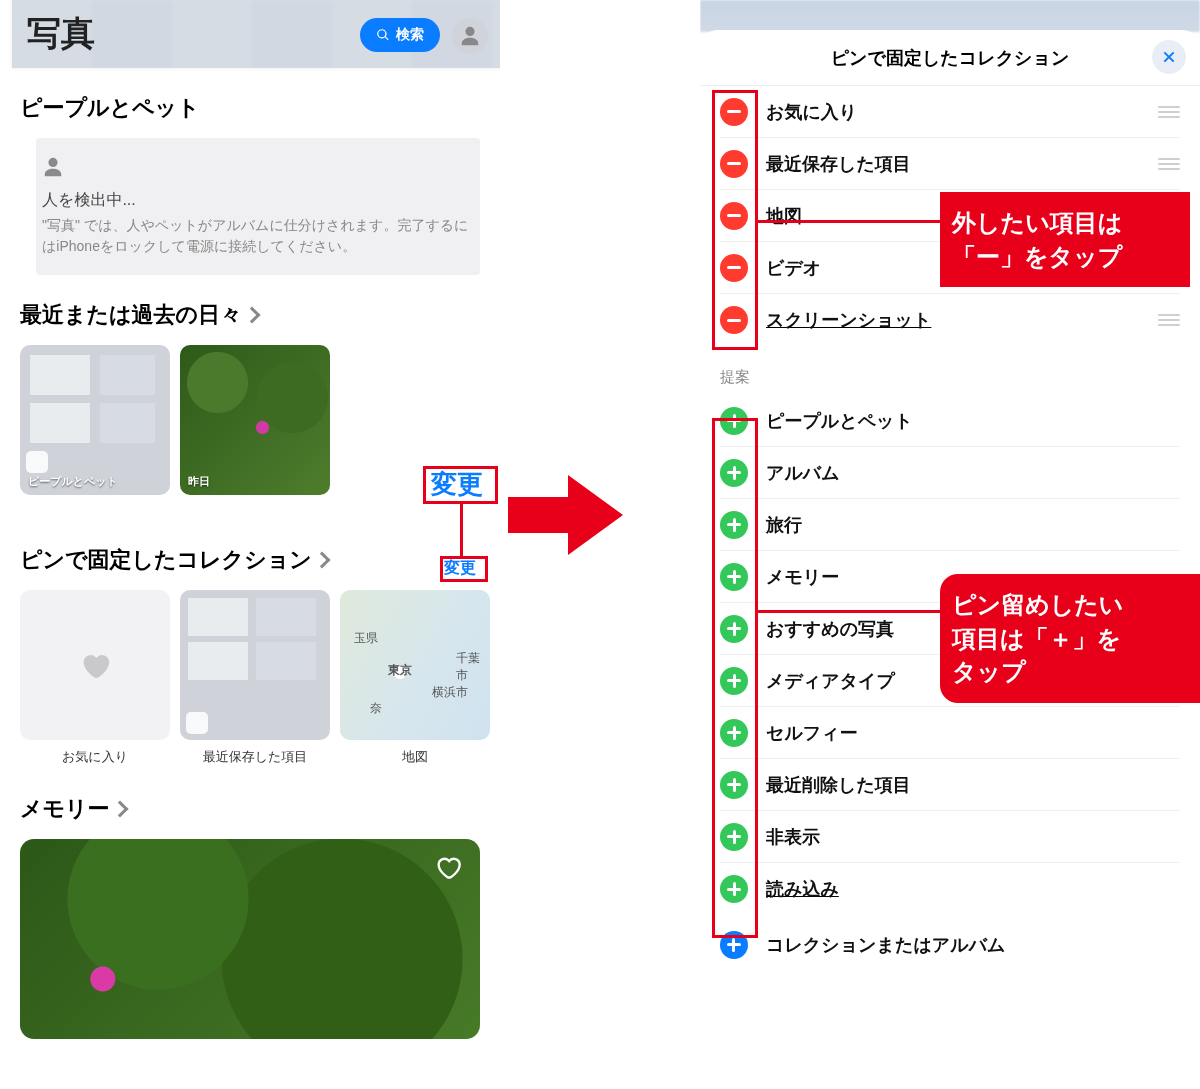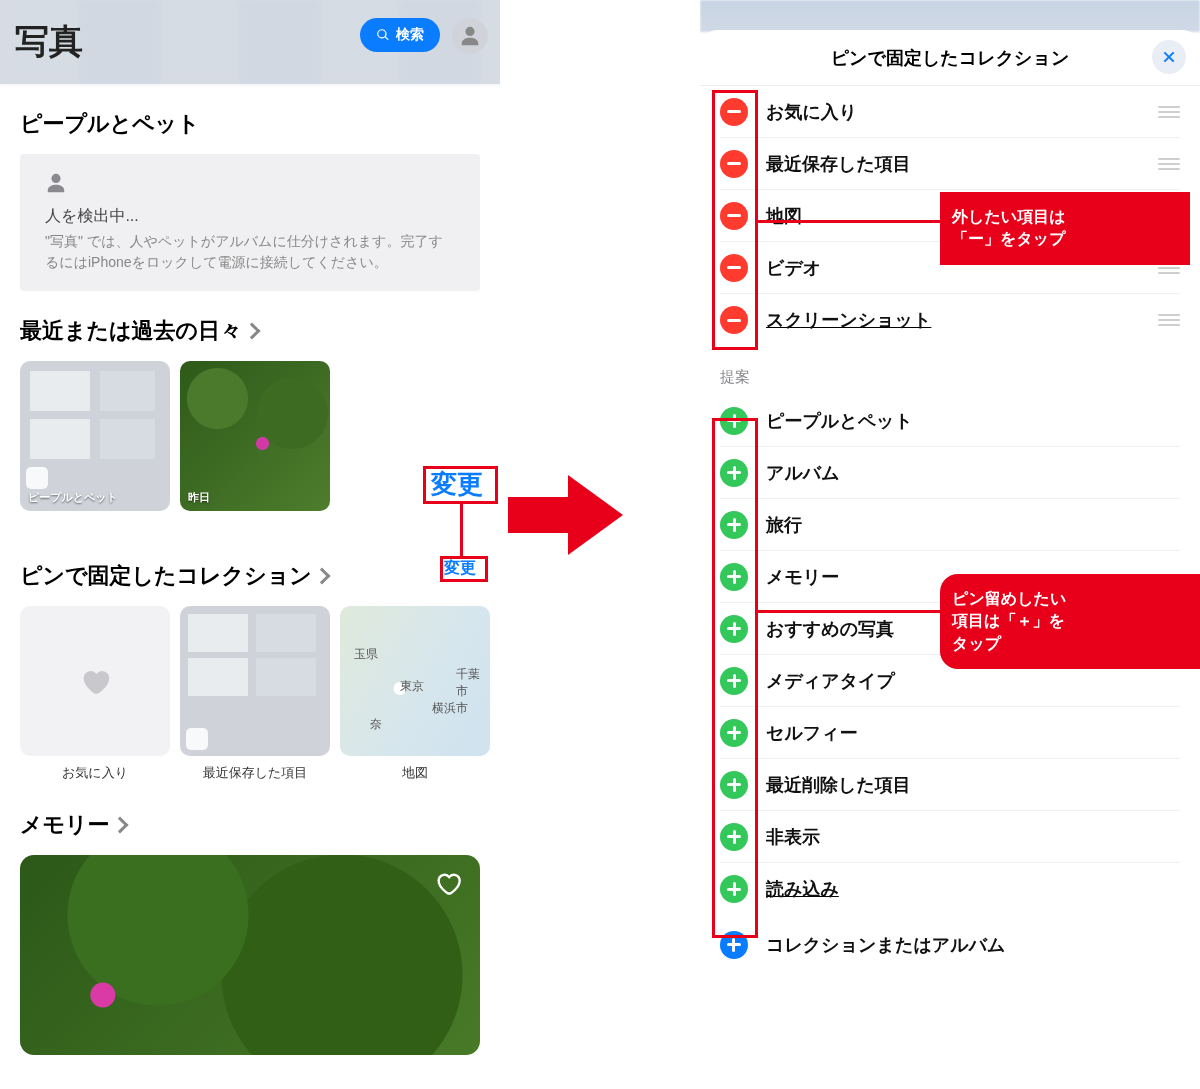--- a/index.html
+++ b/index.html
@@ -12,26 +12,27 @@
     overflow: hidden;
   }
 
   
   .phone { position:absolute; width:500px; height:1089px; background:#fff; overflow:hidden; }
   .phone-left { left:0; top:0; }
   .phone-right { right:0; top:0; }
 
   
   .l-header {
-    height:84px;
+    height:68px;
     background: linear-gradient(180deg,rgba(0,0,0,.05),rgba(0,0,0,.05)), #e2e8ef;
     position:relative;
     display:flex;
     align-items:center;
     padding:0 15px;
+    margin-left:12px;
   }
   .l-back-blur { position:absolute; inset:0; background:
     repeating-linear-gradient(90deg,#d6dce4 0 80px,#cfd6e0 80px 160px);
     filter:blur(2px); opacity:.6;}
   .l-title { position:relative; font-size:34px; font-weight:700; color:#222; z-index:1;}
   .l-search {
     position:absolute; right:60px; top:18px;
     background:#0a7cff; color:#fff; border-radius:18px;
     height:34px; padding:0 16px; display:flex; align-items:center; gap:6px;
     font-size:14px; font-weight:600;
@@ -42,21 +43,21 @@
     width:36px;height:36px;border-radius:50%;background:#d0d4da;
     display:flex;align-items:center;justify-content:center;
   }
   .l-avatar svg{width:22px;height:22px;fill:#888}
 
   .l-body{padding:0 20px;}
   .sect-title{font-size:22px;font-weight:700;margin:25px 0 15px;display:flex;align-items:center;gap:4px;}
   .sect-title .chev{width:12px;height:12px;border-top:3px solid #888;border-right:3px solid #888;transform:rotate(45deg);display:inline-block;}
 
   .card{
-    background:#f0f0f2;border-radius:4px;padding:18px 25px;
+    background:#f0f0f2;border-radius:4px;padding:18px 6px;margin-left:16px;
   }
   .card .icon{width:22px;height:22px;color:#8a8a8e;margin-bottom:8px;}
   .card .t1{font-size:16px;color:#444;margin-bottom:4px;}
   .card .t2{font-size:14px;color:#888;line-height:1.5;}
 
   .thumbs{display:flex;gap:10px;}
   .thumb{
     width:150px;height:150px;border-radius:10px;position:relative;overflow:hidden;
     background:#cfd3d9;
   }
@@ -98,21 +99,21 @@
     background:
       radial-gradient(circle at 40% 55%,#fff 0 6px,transparent 7px),
       linear-gradient(120deg,#dfe9db,#d6e6ee 60%,#cfe2ee);
     padding-left: 44px;
   }
   .p-img .corner{position:absolute;left:6px;bottom:6px;width:22px;height:22px;background:rgba(255,255,255,.85);border-radius:5px;}
   .p-cap{font-size:13px;color:#333;}
 
   .map-labels{position:absolute;inset:0;font-size:12px;color:#555;}
   .map-labels span{position:absolute}
-  .ml1{left:14px;top:40px}.ml2{left:60px;top:72px;font-weight:400}
+  .ml1{left:14px;top:40px}.ml2{left:48px;top:72px;font-weight:700}
   .ml3{left:116px;top:60px}.ml4{left:92px;top:94px}.ml5{left:30px;top:110px}
 
   .memory-img{
     width:460px;height:200px;border-radius:14px;margin-top:8px;
     background:
       radial-gradient(circle at 18% 70%,#d93aa5 0 12px,transparent 13px),
       radial-gradient(circle at 30% 30%,#3b6f20 0 90px,transparent 91px),
       radial-gradient(circle at 70% 60%,#315f16 0 120px,transparent 121px),
       linear-gradient(135deg,#2c5818,#477a27);
     position:relative;
@@ -173,21 +174,21 @@
   .r-bottom{display:flex;align-items:center;gap:18px;padding:16px 20px 0;}
   .i-plus-blue{
     width:28px;height:28px;border-radius:50%;background:#0a7cff;position:relative;flex-shrink:0;
   }
   .i-plus-blue::before{content:"";position:absolute;left:7px;top:12px;width:14px;height:3px;background:#fff;border-radius:2px;}
   .i-plus-blue::after{content:"";position:absolute;left:12px;top:7px;width:3px;height:14px;background:#fff;border-radius:2px;}
 
   
   .redbox-r{position:absolute;border:3px solid #E8001B;}
   .note{
-    position:absolute;background:#E8001B;color:#fff;font-size:16px;font-weight:700;
+    position:absolute;background:#E8001B;color:#fff;font-size:24px;font-weight:700;
     padding:14px 12px;line-height:1.4;
   }
   .redline{position:absolute;background:#E8001B;}
 </style>
 </head>
 <body>
 
 <div class="phone phone-left">
   <div class="l-header">
     <div class="l-back-blur"></div>

